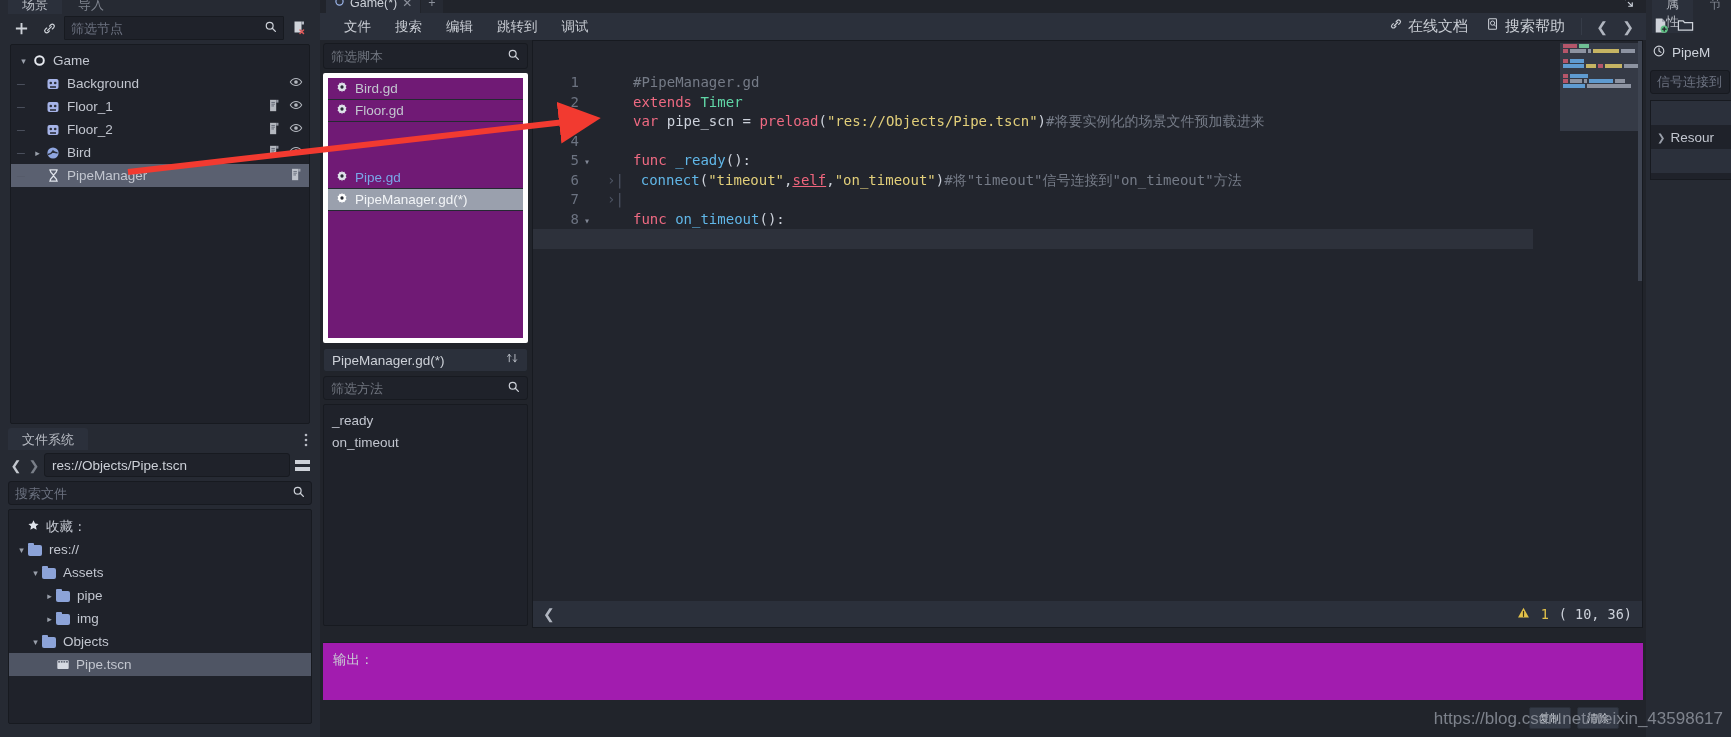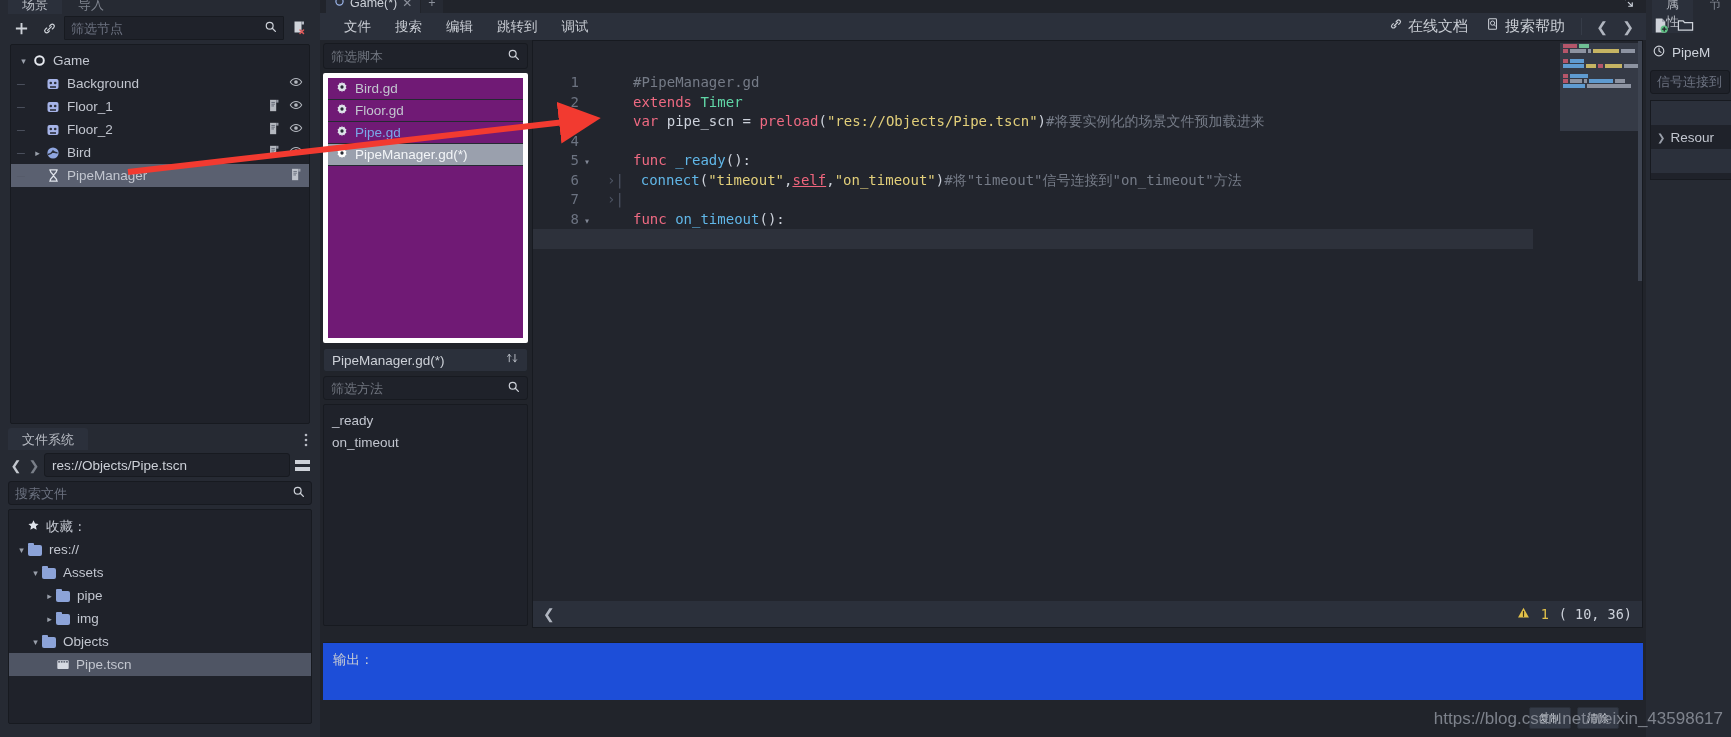--- a/index.html
+++ b/index.html
@@ -70,21 +70,21 @@
   .editor-body{position:absolute;left:0;top:40px;width:1326px;height:660px;}
 
   
   .scripts-col{position:absolute;left:3px;top:3px;width:205px;height:588px;}
   .scol-search{height:26px;background:#1f222a;border:1px solid #171a20;border-radius:3px;display:flex;align-items:center;padding:0 7px;}
   .scol-search input{flex:1;background:transparent;border:0;outline:0;color:#cdd1d8;font-size:13px;font-family:"Liberation Sans",sans-serif;}
   .scol-search input::placeholder{color:#70757f;}
   .scol-list{margin-top:4px;height:270px;background:#701a75;border:5px solid #ffffff;border-radius:2px;overflow:hidden;}
   .s-row{height:22px;display:flex;align-items:center;padding-left:8px;font-size:13.5px;color:#c2c6cf;border-bottom:1px solid #252932;}
   .s-row.sel{background:#9aa0ad;color:#f2f4f7;}
-  .s-row.mod{color:#7aa7e8;}
+  .s-row.mod{color:#7aa7e8;margin-top:45px;}
   .gear{margin-right:7px;color:#dfe3ea;font-size:12px;}
   .s-row.sel .gear{color:#fff;}
 
   .member-name{margin-top:5px;height:24px;background:#2b303b;border:1px solid #20242b;border-radius:3px;display:flex;align-items:center;padding:0 8px;font-size:13.5px;color:#cdd1d8;justify-content:space-between;}
   .sortico{color:#b6bac2;font-size:12px;}
   .mem-search{margin-top:4px;height:24px;background:#1f222a;border:1px solid #171a20;border-radius:3px;display:flex;align-items:center;padding:0 7px;}
   .mem-search input{flex:1;background:transparent;border:0;outline:0;color:#cdd1d8;font-size:13px;font-family:"Liberation Sans",sans-serif;}
   .mem-search input::placeholder{color:#70757f;}
   .mem-list{margin-top:4px;height:222px;background:#1f222a;border:1px solid #171a20;border-radius:2px;padding-top:4px;}
   .m-row{height:22px;display:flex;align-items:center;padding-left:8px;font-size:13.5px;color:#c2c6cf;}
@@ -116,21 +116,21 @@
   .minimap{position:absolute;right:2px;top:2px;width:80px;height:88px;background:#353a46;}
   .mm-line{height:4px;margin:1px 0 1px 3px;display:flex;gap:2px;}
   .mm b{display:block;height:4px;}
   .mm-track{position:absolute;right:0;top:0;width:4px;height:240px;background:#3e4451;}
 
   .code-status{position:absolute;left:0;right:0;bottom:0;height:26px;background:#2b303b;display:flex;align-items:center;padding:0 10px;}
   .cs-left{color:#b0b5bf;font-size:14px;}
   .cs-right{margin-left:auto;display:flex;align-items:center;gap:10px;font-family:"DejaVu Sans Mono",monospace;font-size:13.5px;color:#cdd2db;}
   .warnnum{color:#e2c14a;}
 
-  .output-bar{position:absolute;left:3px;bottom:0;right:3px;height:58px;background:#1d4ed8;border-top:1px solid #1b1e24;}
+  .output-bar{position:absolute;left:3px;bottom:0;right:3px;height:58px;background:#a21caf;border-top:1px solid #1b1e24;}
   .output-label{padding:8px 0 0 10px;font-size:13.5px;color:#c9cdd4;}
 
   
   .right-dock{position:absolute;left:1646px;top:0;width:85px;height:737px;background:#262a33;}
   .rd-tabs{position:absolute;left:6px;top:-7px;display:flex;gap:2px;}
   .rd-toolbar{position:absolute;left:6px;top:14px;height:26px;display:flex;align-items:center;gap:8px;}
   .rd-node{position:absolute;left:6px;top:44px;display:flex;align-items:center;gap:6px;font-size:13.5px;color:#cdd2db;}
   .rd-filter{position:absolute;left:4px;top:70px;width:80px;height:24px;background:#1f222a;border:1px solid #171a20;border-radius:3px;display:flex;align-items:center;padding:0 6px;color:#6c7280;font-size:13px;}
   .rd-props{position:absolute;left:4px;top:100px;width:82px;height:80px;background:#1f222a;border:1px solid #171a20;}
   .rd-prow{height:24px;display:flex;align-items:center;padding-left:6px;font-size:13.5px;color:#c2c6cf;gap:5px;}

